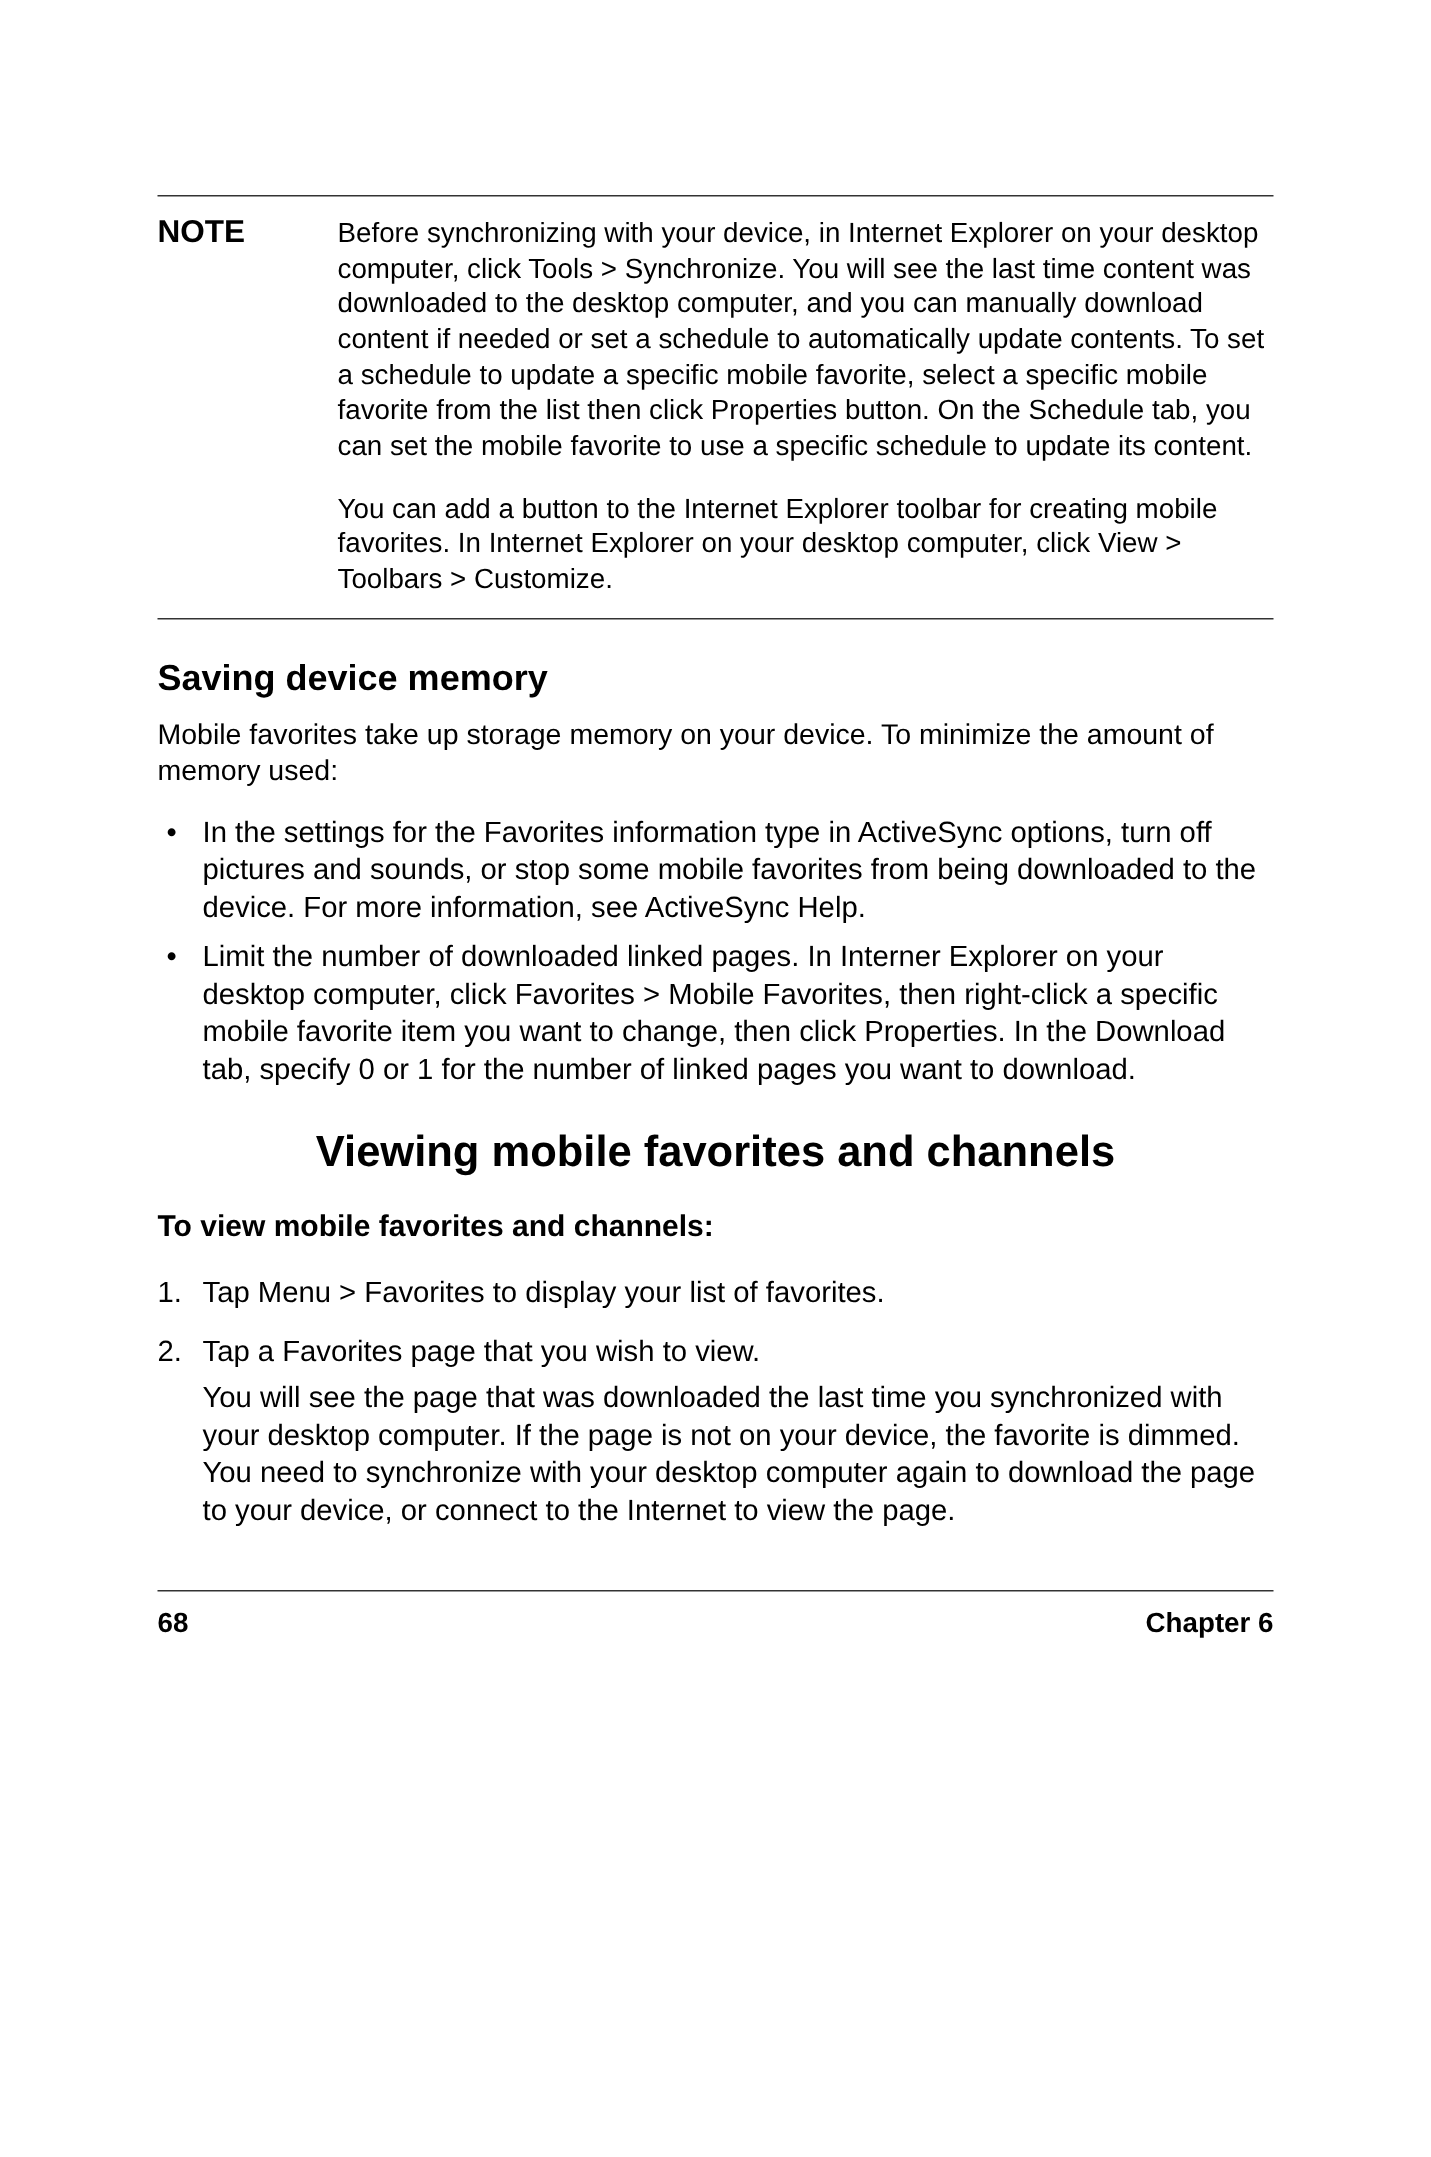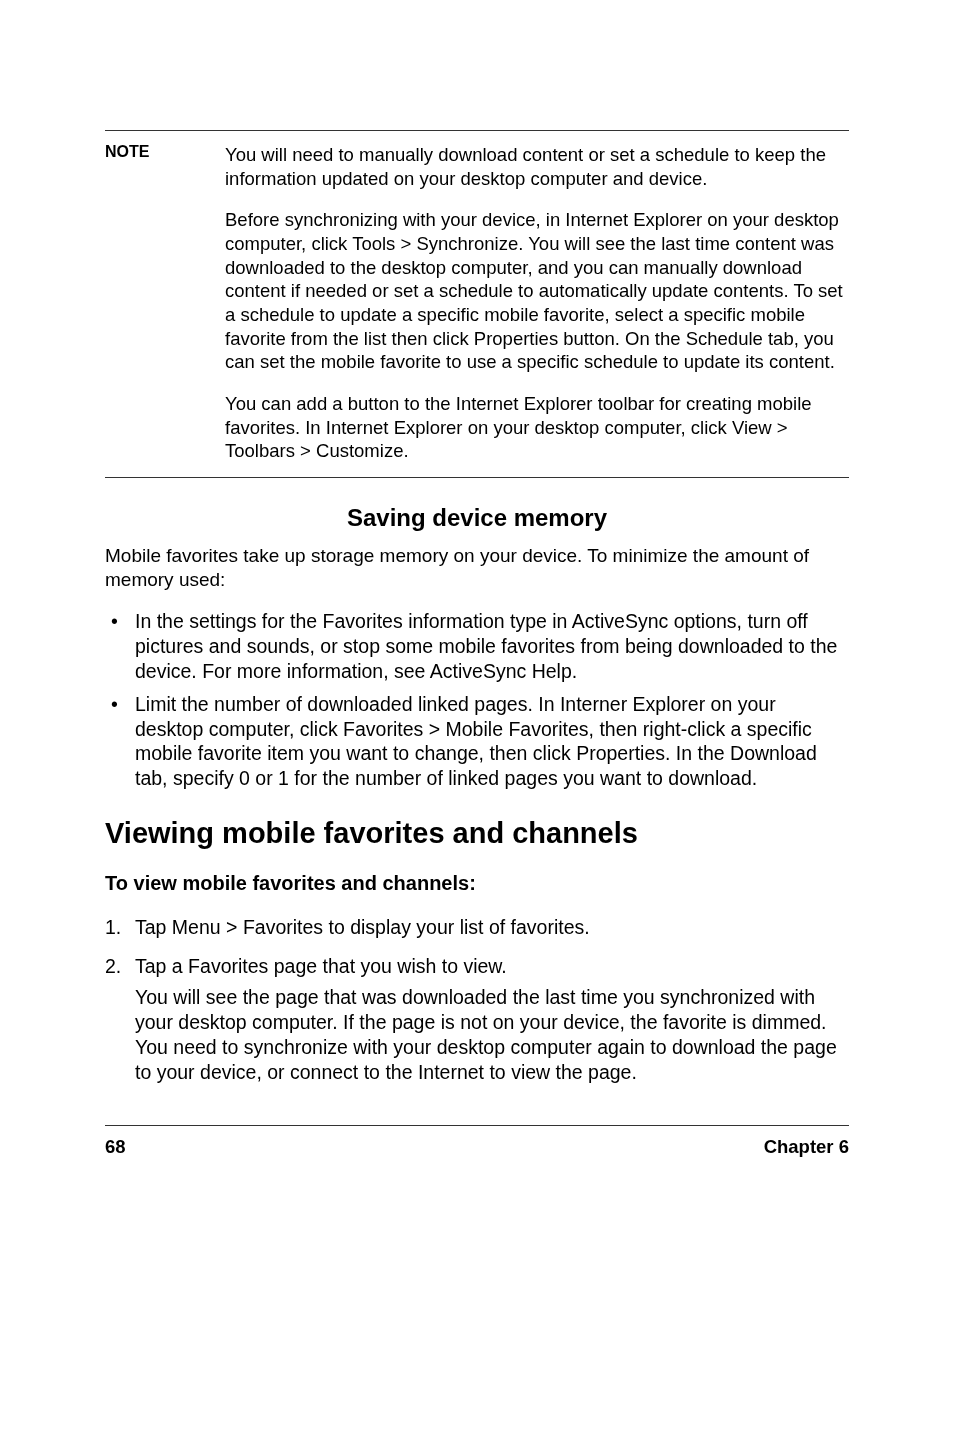--- a/index.html
+++ b/index.html
@@ -19,42 +19,41 @@
     border-bottom: 1px solid #333;
     padding: 12px 0 14px 0;
     margin-bottom: 26px;
   }
   .note-row {
     display: flex;
     align-items: flex-start;
   }
   .note-label {
     font-weight: bold;
-    font-size: 16px;
+    font-size: 21px;
     width: 120px;
     flex-shrink: 0;
   }
   .note-body {
     font-size: 18.5px;
     line-height: 1.28;
   }
   .note-body p {
     margin: 0 0 18px 0;
   }
   .note-body p:last-child {
     margin-bottom: 0;
   }
   .note-body .bold {
     font-weight: normal;
   }
   h2.section {
     font-size: 24px;
     font-weight: bold;
     margin: 0 0 12px 0;
-    text-align: center;
   }
   p.body {
     font-size: 19px;
     line-height: 1.28;
     margin: 0 0 14px 0;
   }
   ul.bullets {
     list-style: none;
     padding: 0;
     margin: 16px 0 24px 0;
@@ -69,20 +68,21 @@
   ul.bullets li::before {
     content: "•";
     position: absolute;
     left: 6px;
     top: 0;
   }
   h1.big {
     font-size: 29px;
     font-weight: bold;
     margin: 26px 0 22px 0;
+    text-align: center;
   }
   h3.sub {
     font-size: 20px;
     font-weight: bold;
     margin: 0 0 20px 0;
   }
   ol.steps {
     list-style: none;
     padding: 0;
     margin: 0 0 30px 0;
@@ -118,21 +118,20 @@
 </style>
 </head>
 <body>
 
 <div class="page">
 
   <div class="note-block">
     <div class="note-row">
       <div class="note-label">NOTE</div>
       <div class="note-body">
-        <p>You will need to manually download content or set a schedule to keep the information updated on your desktop computer and device.</p>
         <p><span>Before synchronizing with your device, in Internet Explorer on your desktop computer, click </span><span class="bold">Tools</span><span> &gt; </span><span class="bold">Synchronize</span><span>. You will see the last time content was downloaded to the desktop computer, and you can manually download content if needed or set a schedule to automatically update contents. To set a schedule to update a specific mobile favorite, select a specific mobile favorite from the list then click </span><span class="bold">Properties</span><span> button. On the Schedule tab, you can set the mobile favorite to use a specific schedule to update its content.</span></p>
         <p><span>You can add a button to the Internet Explorer toolbar for creating mobile favorites. In Internet Explorer on your desktop computer, click </span><span class="bold">View</span><span> &gt; </span><span class="bold">Toolbars</span><span> &gt; </span><span class="bold">Customize</span><span>.</span></p>
       </div>
     </div>
   </div>
 
   <h2 class="section">Saving device memory</h2>
   <p class="body">Mobile favorites take up storage memory on your device. To minimize the amount of memory used:</p>
   <ul class="bullets">
     <li>In the settings for the Favorites information type in ActiveSync options, turn off pictures and sounds, or stop some mobile favorites from being downloaded to the device. For more information, see ActiveSync Help.</li>

